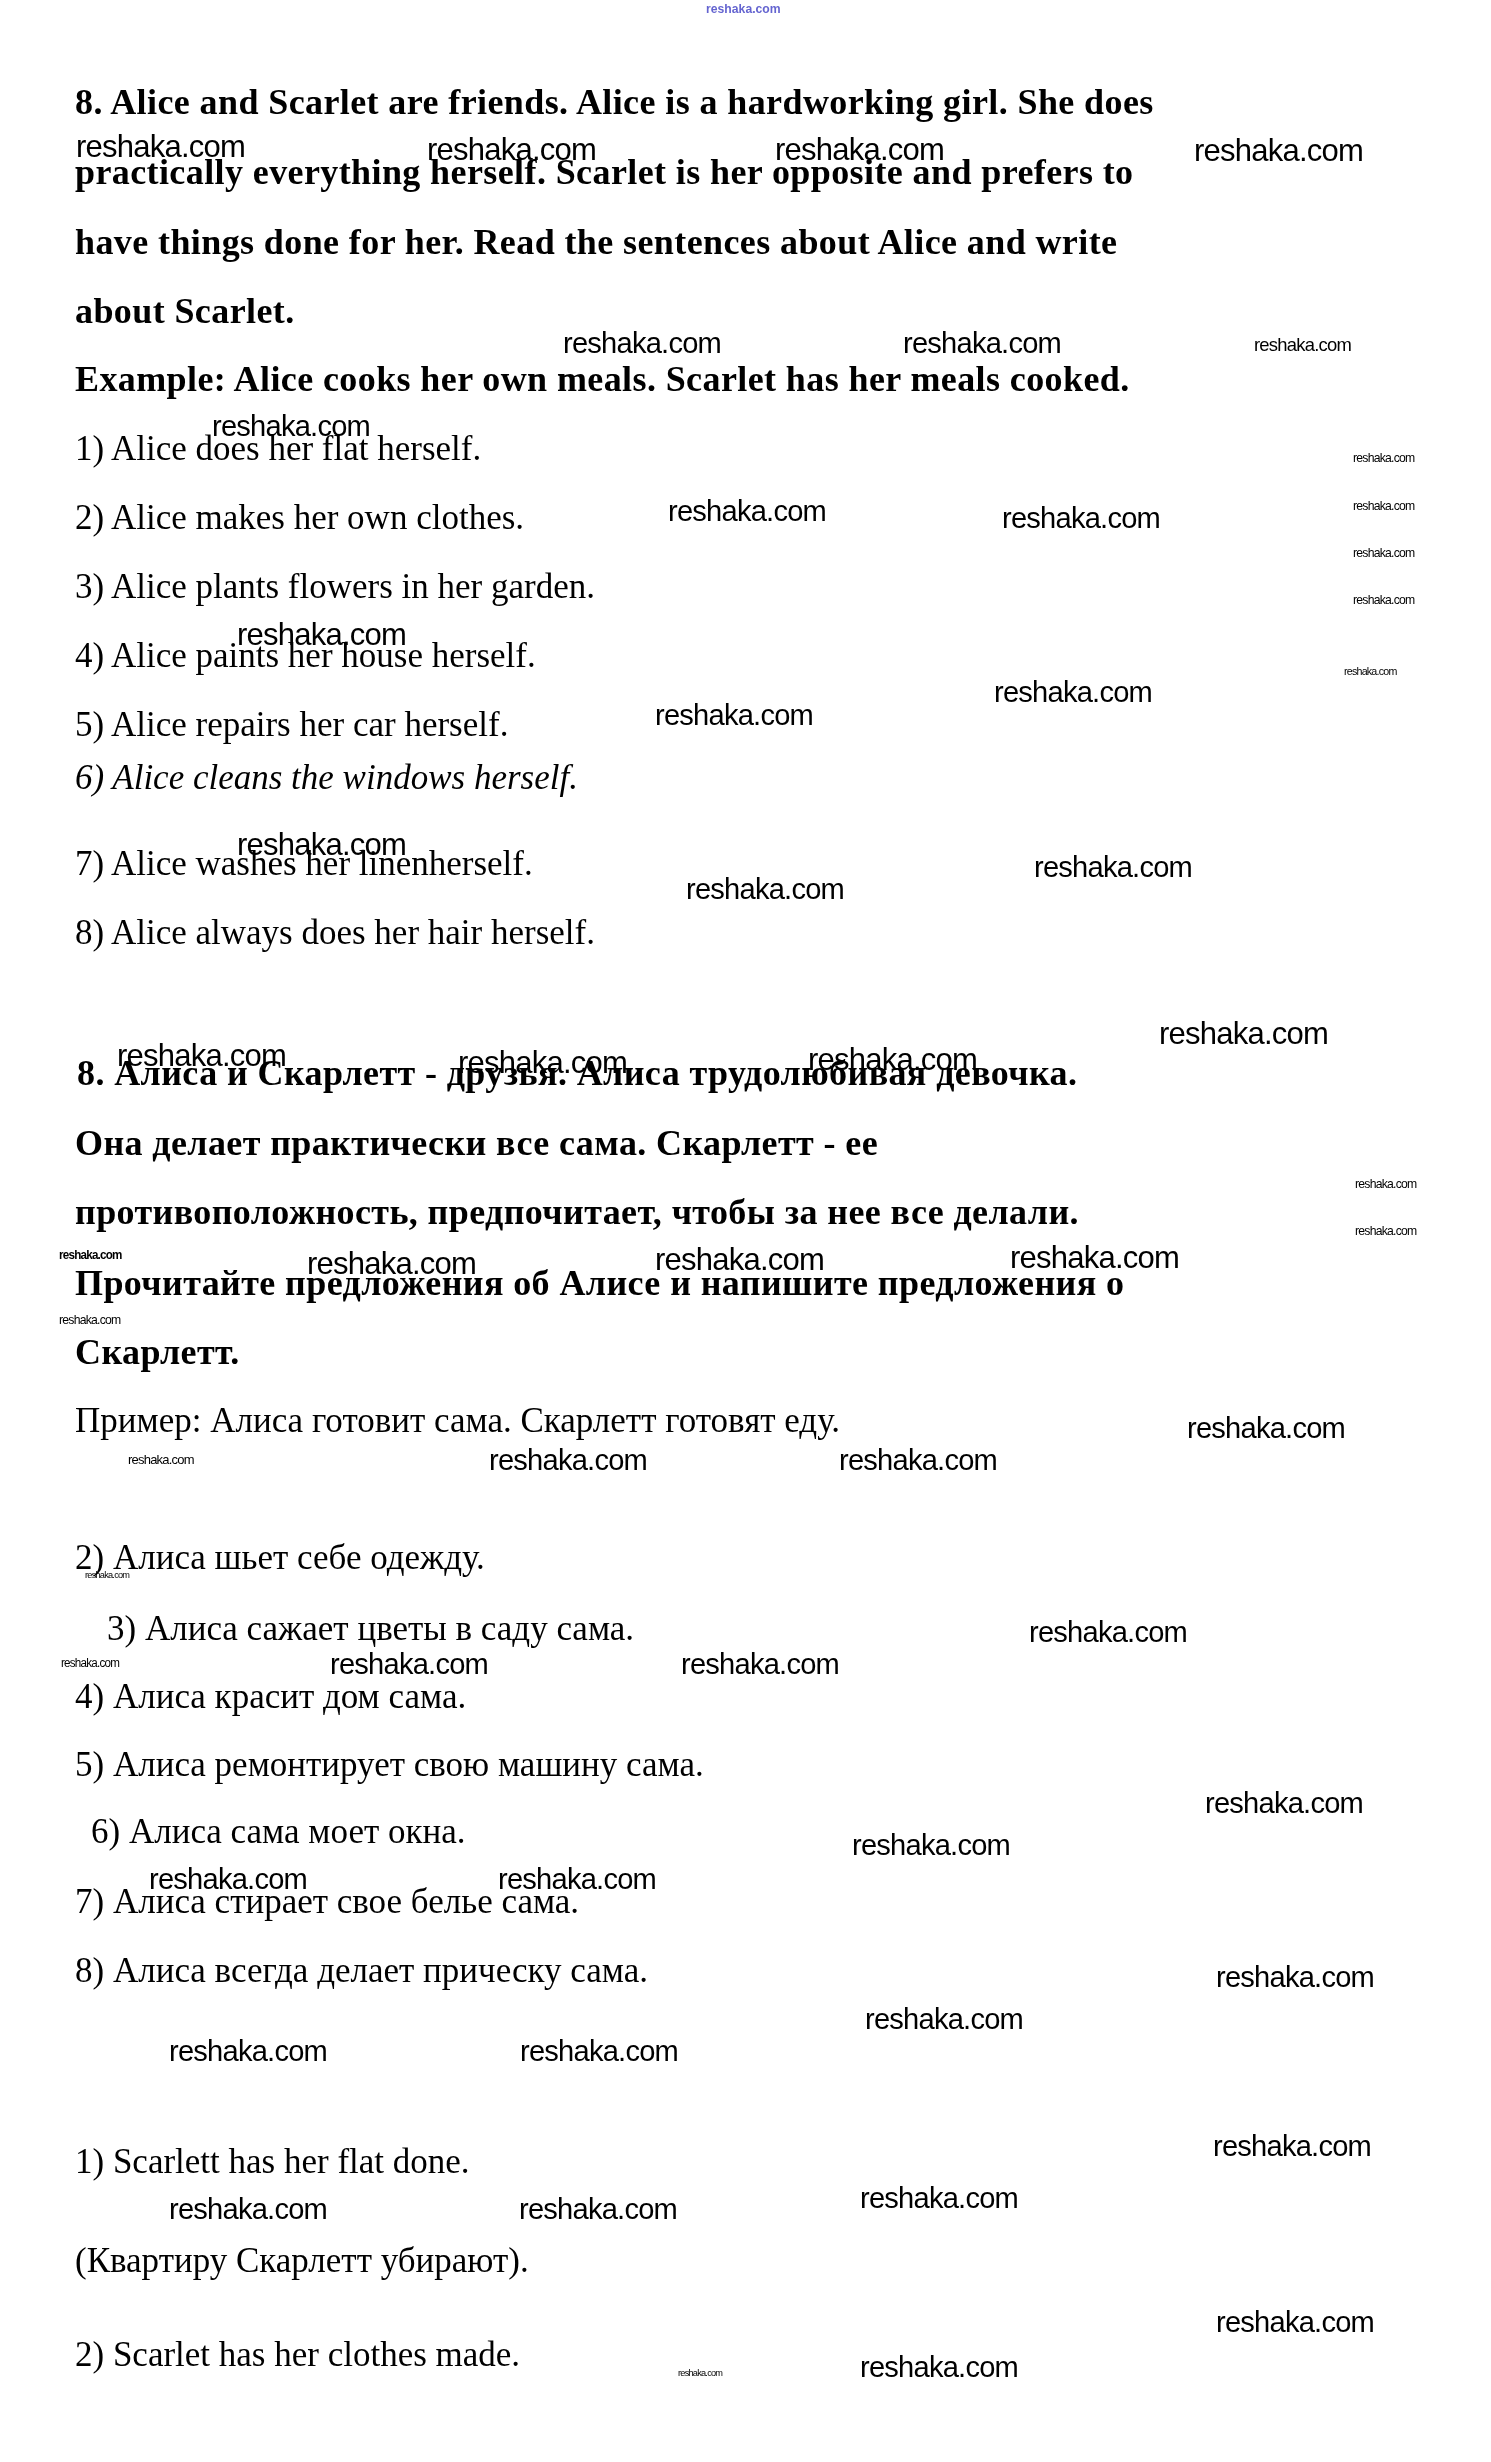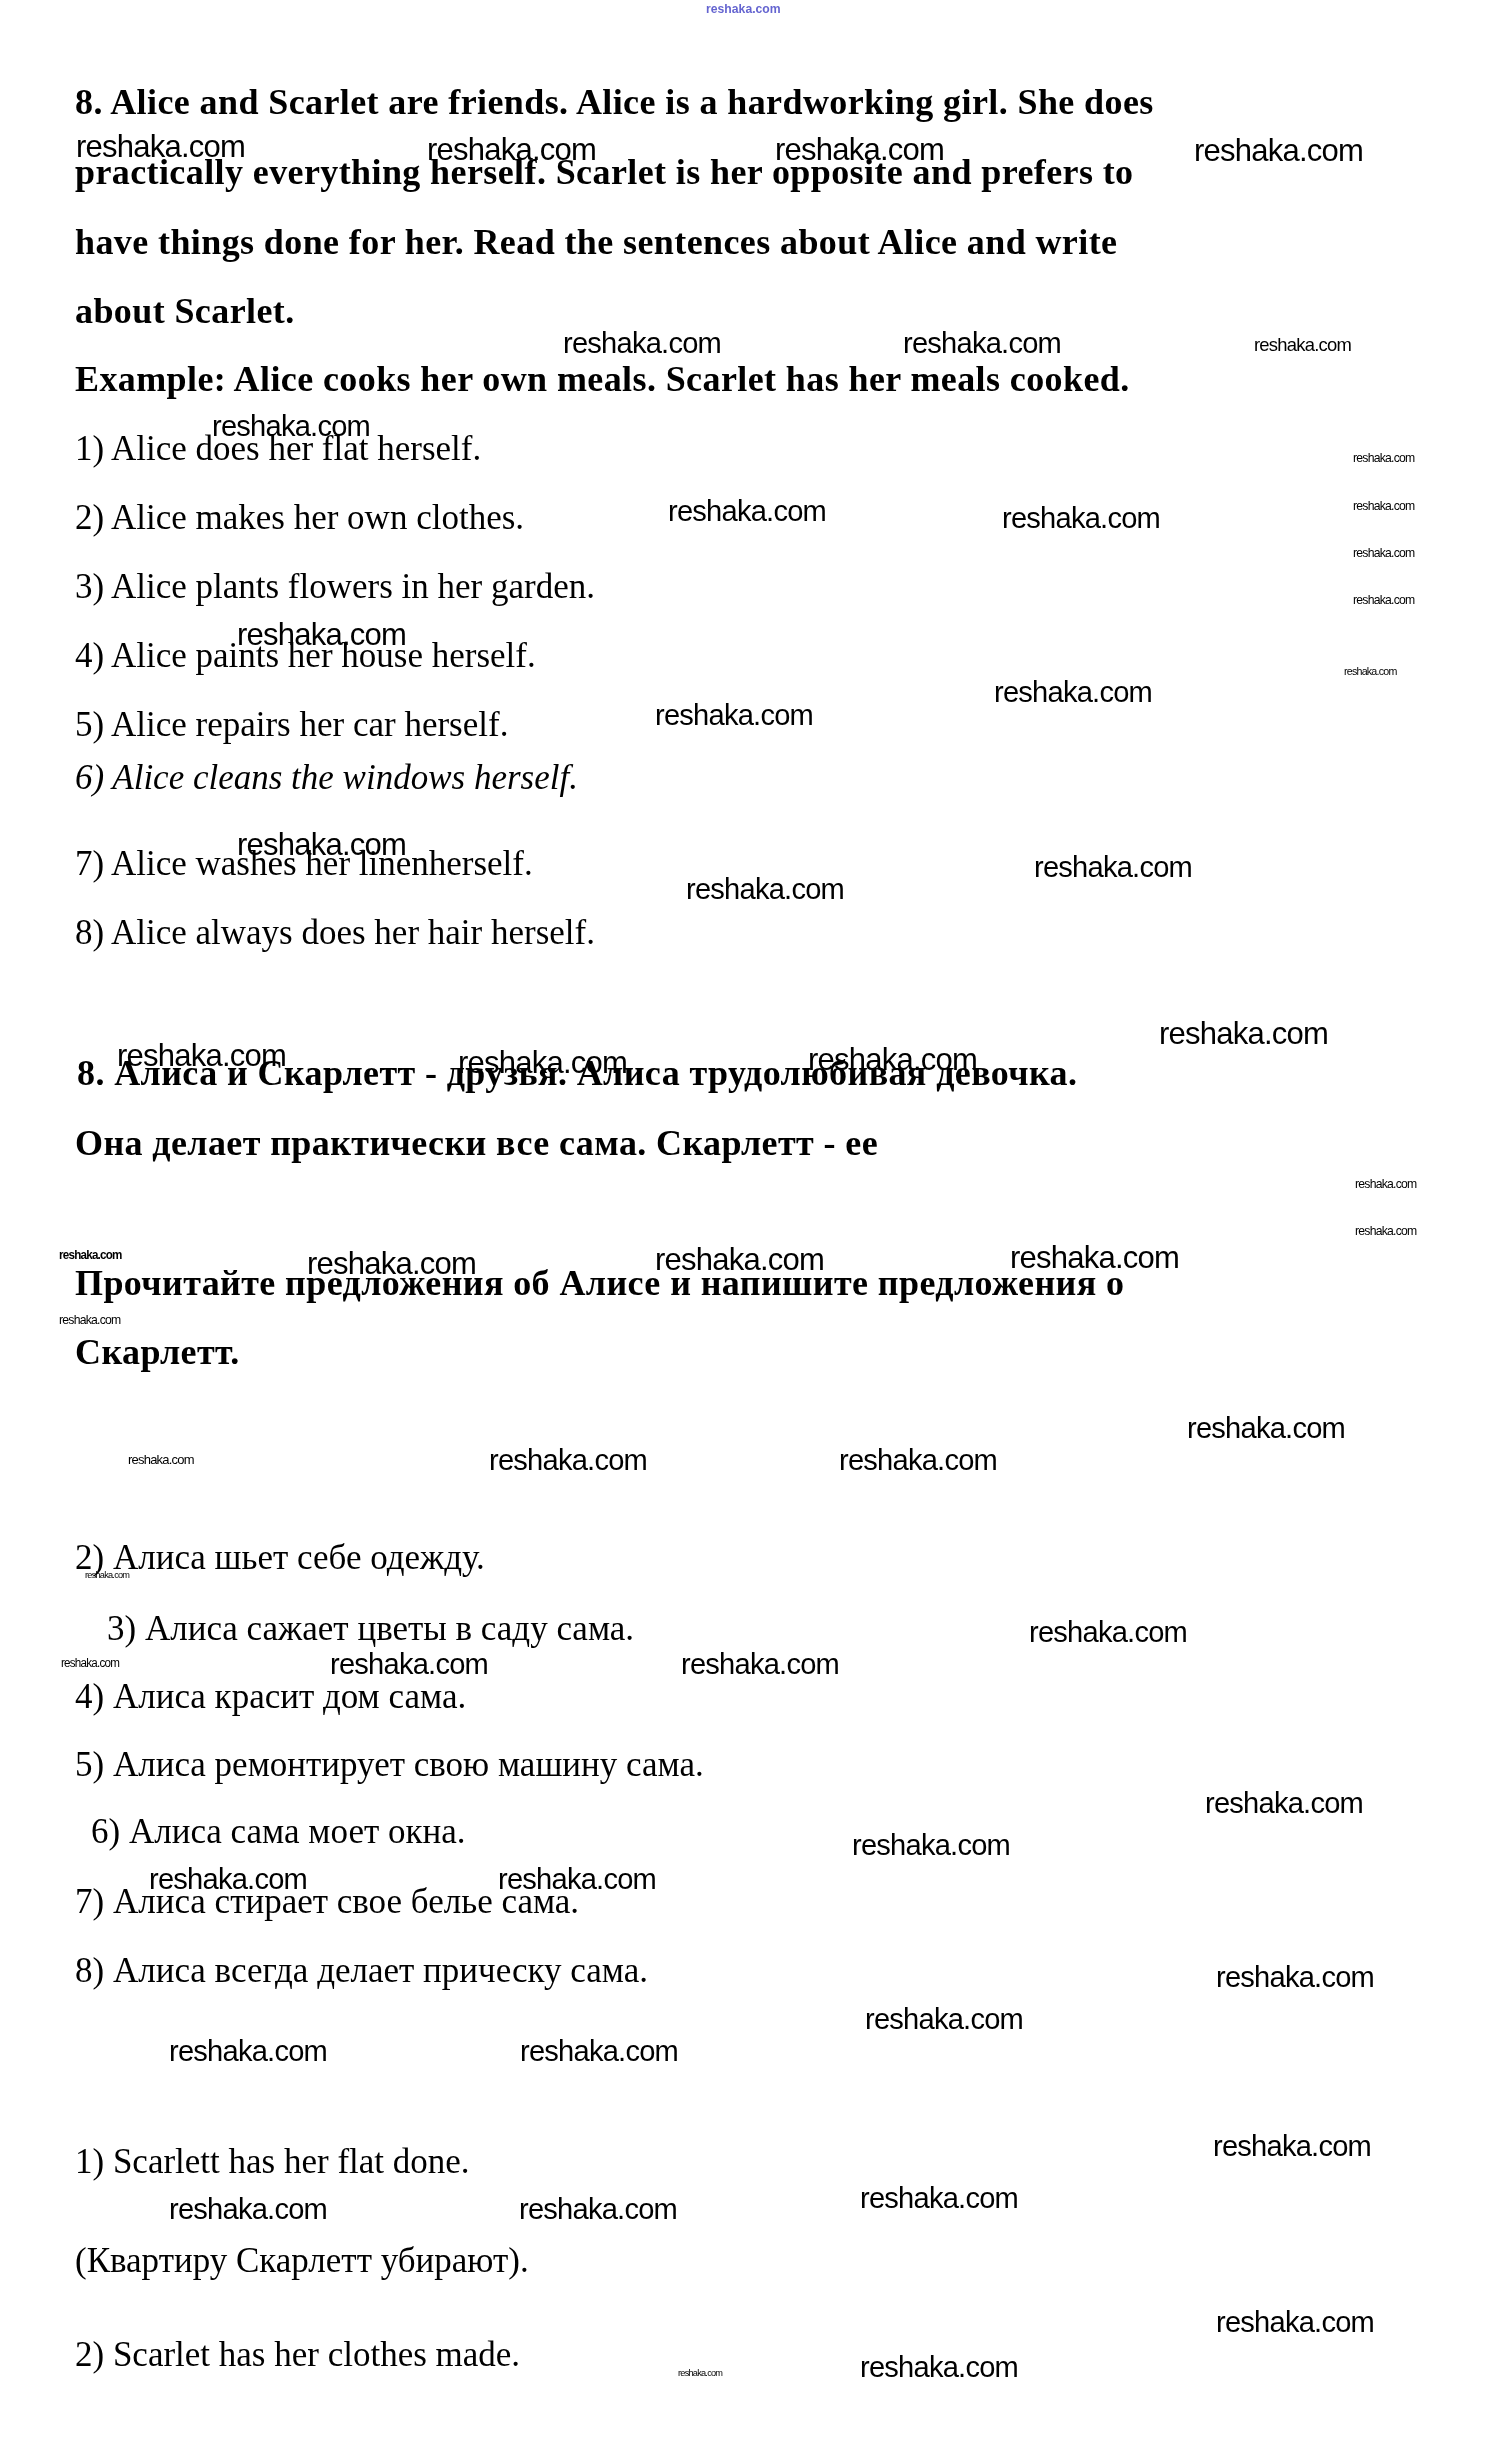--- a/index.html
+++ b/index.html
@@ -57,22 +57,24 @@
     <div class="line body" style="left: 75px; top: 431px;">1) Alice does her flat herself.</div>
     <div class="line body" style="left: 75px; top: 500px;">2) Alice makes her own clothes.</div>
     <div class="line body" style="left: 75px; top: 569px;">3) Alice plants flowers in her garden.</div>
     <div class="line body" style="left: 75px; top: 638px;">4) Alice paints her house herself.</div>
     <div class="line body" style="left: 75px; top: 707px;">5) Alice repairs her car herself.</div>
     <div class="line body" style="left: 75px; top: 760px; font-style: italic;">6) Alice cleans the windows herself.</div>
     <div class="line body" style="left: 75px; top: 846px;">7) Alice washes her linenherself.</div>
     <div class="line body" style="left: 75px; top: 915px;">8) Alice always does her hair herself.</div>
     <div class="line bold" style="left: 77px; top: 1055px;">8. Алиса и Скарлетт - друзья. Алиса трудолюбивая девочка.</div>
     <div class="line bold" style="left: 75px; top: 1125px;">Она делает практически все сама. Скарлетт - ее</div>
+    <div class="line bold" style="left: 75px; top: 1194px;">противоположность, предпочитает, чтобы за нее все делали.</div>
     <div class="line bold" style="left: 75px; top: 1265px;">Прочитайте предложения об Алисе и напишите предложения о</div>
     <div class="line bold" style="left: 75px; top: 1334px;">Скарлетт.</div>
+    <div class="line body" style="left: 75px; top: 1403px;">Пример: Алиса готовит сама. Скарлетт готовят еду.</div>
     <div class="line body" style="left: 75px; top: 1540px;">2) Алиса шьет себе одежду.</div>
     <div class="line body" style="left: 75px; top: 1611px; margin-left: 32px;">3) Алиса сажает цветы в саду сама.</div>
     <div class="line body" style="left: 75px; top: 1679px;">4) Алиса красит дом сама.</div>
     <div class="line body" style="left: 75px; top: 1747px;">5) Алиса ремонтирует свою машину сама.</div>
     <div class="line body" style="left: 75px; top: 1814px; margin-left: 16px;">6) Алиса сама моет окна.</div>
     <div class="line body" style="left: 75px; top: 1884px;">7) Алиса стирает свое белье сама.</div>
     <div class="line body" style="left: 75px; top: 1953px;">8) Алиса всегда делает прическу сама.</div>
     <div class="line body" style="left: 75px; top: 2144px;">1) Scarlett has her flat done.</div>
     <div class="line body" style="left: 75px; top: 2243px;">(Квартиру Скарлетт убирают).</div>
     <div class="line body" style="left: 75px; top: 2337px;">2) Scarlet has her clothes made.</div>

